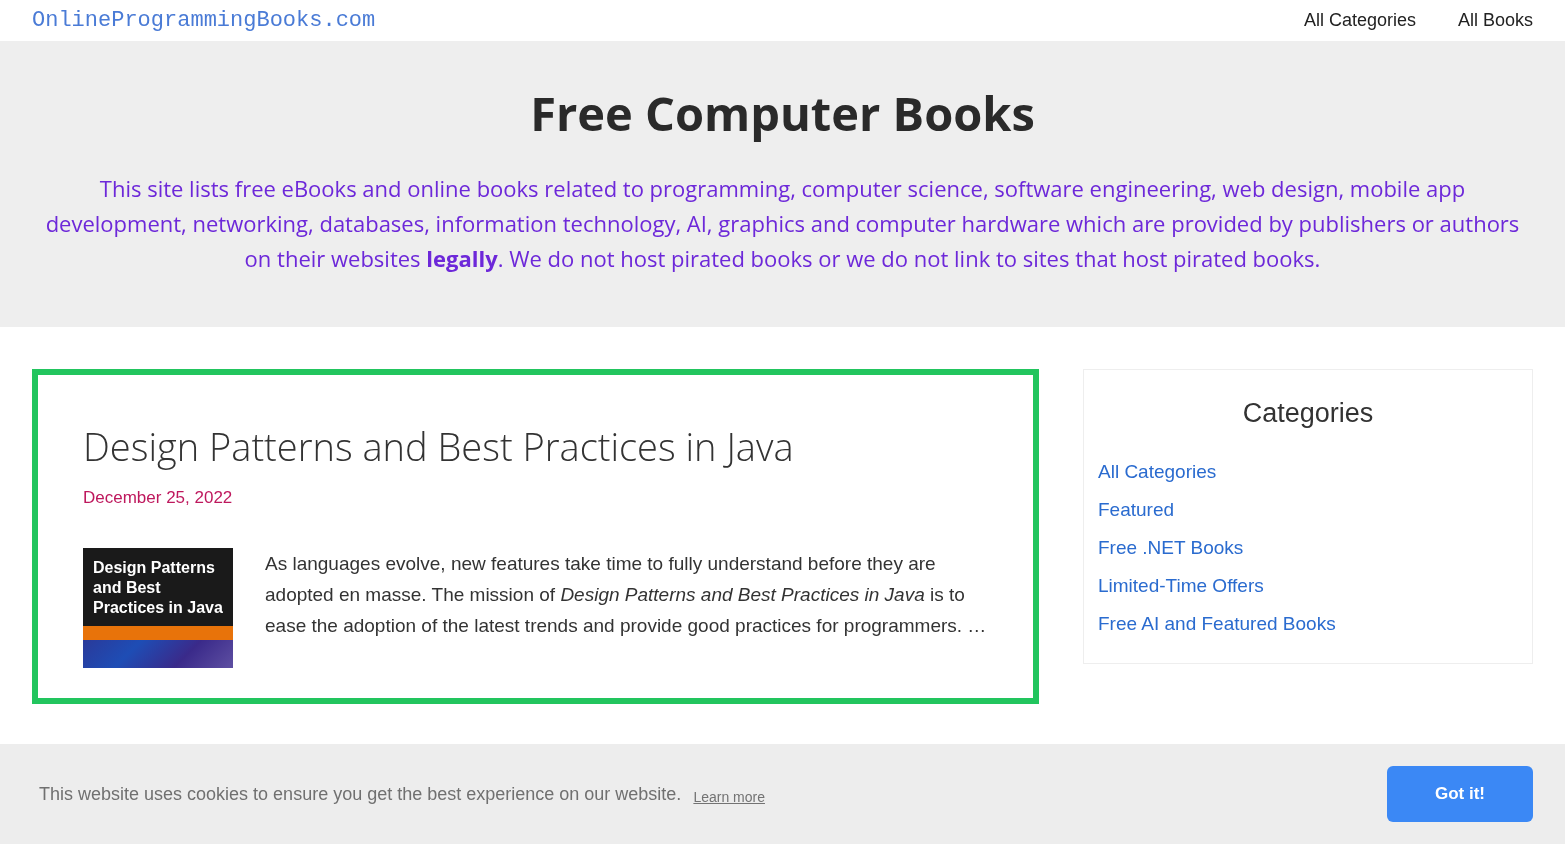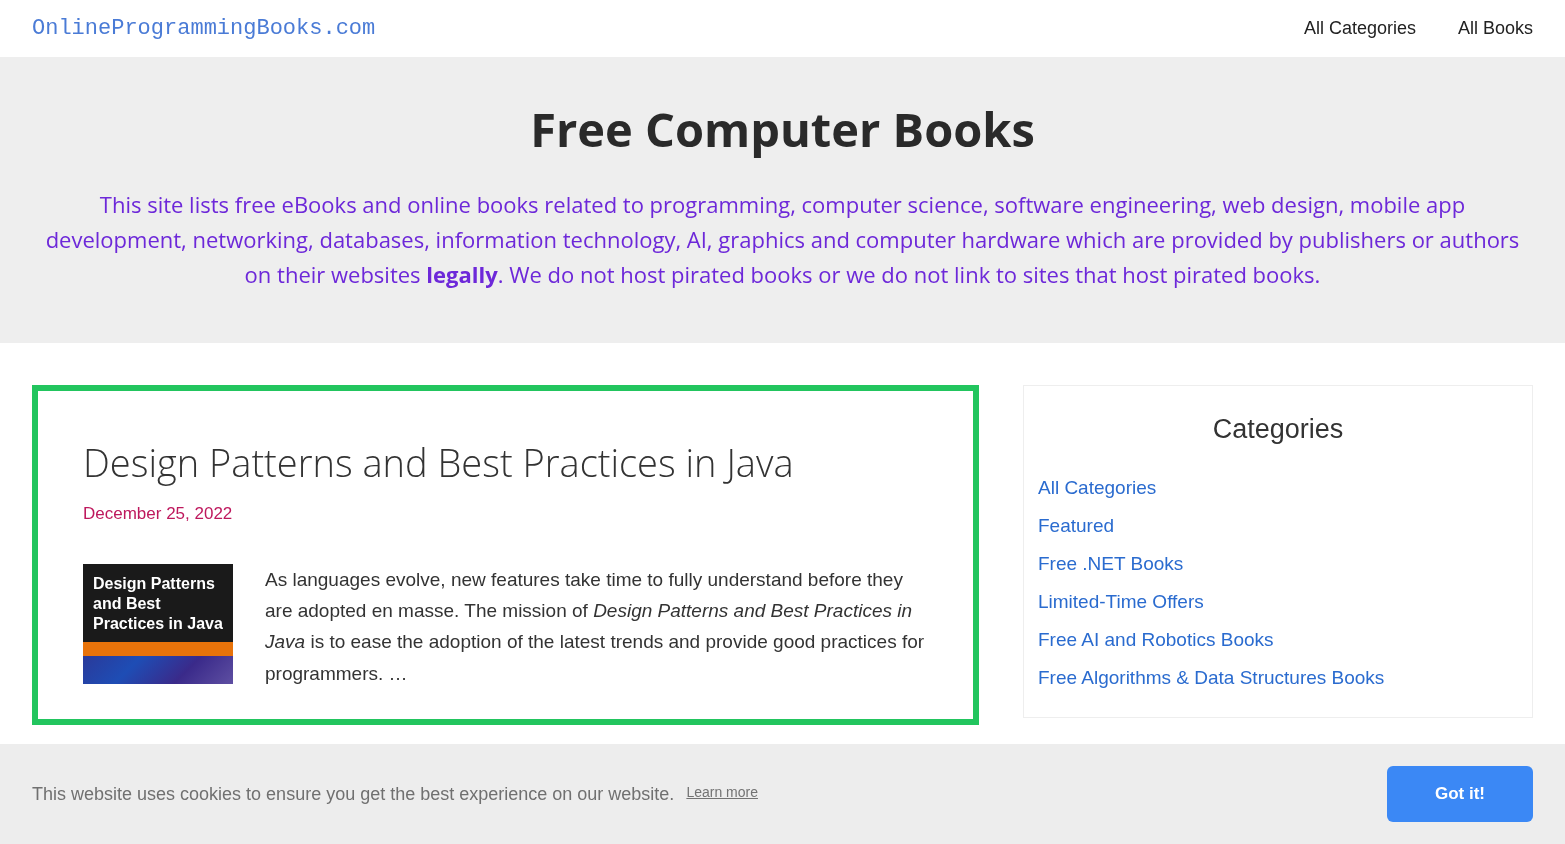--- a/index.html
+++ b/index.html
@@ -1,18 +1,18 @@
 <!DOCTYPE html>
 <html><head>
   <meta charset="utf-8">
   <style>
     * { margin: 0; padding: 0; box-sizing: border-box; }
     body { font-family: 'Segoe UI', Tahoma, Geneva, sans-serif; background: #fff; color: #222; }
     
-    header { background: #fff; padding: 16px 32px; display: flex; justify-content: space-between; align-items: center; }
+    header { background: #fff; padding: 8px 32px; display: flex; justify-content: space-between; align-items: center; }
     .logo { font-family: 'Courier New', monospace; color: #4a7bd6; font-size: 22px; font-weight: normal; }
     nav { display: flex; gap: 42px; }
     nav a { text-decoration: none; color: #222; font-size: 18px; cursor: pointer; }
     
     .hero { background: #eeeeee; padding: 40px 32px 50px; text-align: center; }
     .hero h1 { font-size: 47px; font-weight: 700; color: #2a2a2a; margin-bottom: 26px; font-family: 'Segoe UI', 'Open Sans', sans-serif; }
     .hero p { font-size: 22px; line-height: 1.6; color: #6d28d9; font-family: 'Segoe UI', 'Open Sans', sans-serif; }
     .hero p strong { font-weight: 700; }
     
     .content-wrap { display: flex; gap: 44px; padding: 42px 32px 120px; align-items: flex-start; }
@@ -21,28 +21,28 @@
     article h2 { font-size: 38px; font-weight: 300; color: #333; margin-bottom: 16px; font-family: 'Segoe UI', 'Open Sans', sans-serif; }
     article .date { color: #be185d; font-size: 17px; margin-bottom: 40px; display: block; }
     .post-body { display: flex; gap: 32px; }
     .book-cover { width: 150px; height: 120px; background: #1a1a1a; position: relative; flex-shrink: 0; display: flex; flex-direction: column; overflow: hidden; }
     .cover-title { color: #fff; font-weight: 700; font-size: 16px; padding: 10px 10px 8px; line-height: 1.25; }
     .cover-stripe { background: #e8730a; height: 14px; }
     .cover-blue { flex: 1; background: linear-gradient(135deg, #2a3a9a, #1e4db5, #3a2a8a, #5e4fa2); }
     .post-text { font-size: 19px; line-height: 1.65; color: #333; }
     .post-text em { font-style: italic; }
     
-    aside { width: 510px; background: #fff; border: 1px solid #eee; padding: 28px 14px 20px; }
+    aside { width: 450px; background: #fff; border: 1px solid #eee; padding: 28px 14px 20px; }
     aside h3 { font-size: 27px; text-align: center; font-weight: 400; color: #333; margin-bottom: 24px; }
     aside ul { list-style: none; }
     aside li { padding: 8px 0; }
     aside a { color: #2a6bcf; text-decoration: none; font-size: 19px; cursor: pointer; }
     
     .cookie-bar { position: fixed; bottom: 0; left: 0; right: 0; background: #ededed; padding: 22px 32px; display: flex; align-items: center; justify-content: space-between; }
-    .cookie-left { display: flex; align-items: flex-start; gap: 12px; }
+    .cookie-left { display: flex; align-items: flex-end; gap: 12px; margin-left: 7px; }
     .cookie-msg { color: #707070; font-size: 18px; }
     .cookie-learn { color: #737373; font-size: 14px; text-decoration: underline; cursor: pointer; }
     .cookie-btn { background: #3b88f5; color: #fff; border: none; padding: 18px 48px; font-size: 17px; font-weight: 700; border-radius: 6px; cursor: pointer; }
   </style>
 </head>
 <body>
 
 <header>
   <a class="logo">OnlineProgrammingBooks.com</a>
   <nav>
@@ -74,22 +74,21 @@
     </div>
   </article>
 
   <aside>
     <h3>Categories</h3>
     <ul>
       <li><a>All Categories</a></li>
       <li><a>Featured</a></li>
       <li><a>Free .NET Books</a></li>
       <li><a>Limited-Time Offers</a></li>
-      <li><a>Free AI and Robotics Books</a></li>
-      <li><a>Free Algorithms &amp; Data Structures Books</a></li>
+      <li><a>Free AI and Featured Books</a></li>
     </ul>
   </aside>
 </div>
 
 <div class="cookie-bar">
   <div class="cookie-left">
     <span class="cookie-msg">This website uses cookies to ensure you get the best experience on our website.</span>
     <a class="cookie-learn">Learn more</a>
   </div>
   <button class="cookie-btn">Got it!</button>

